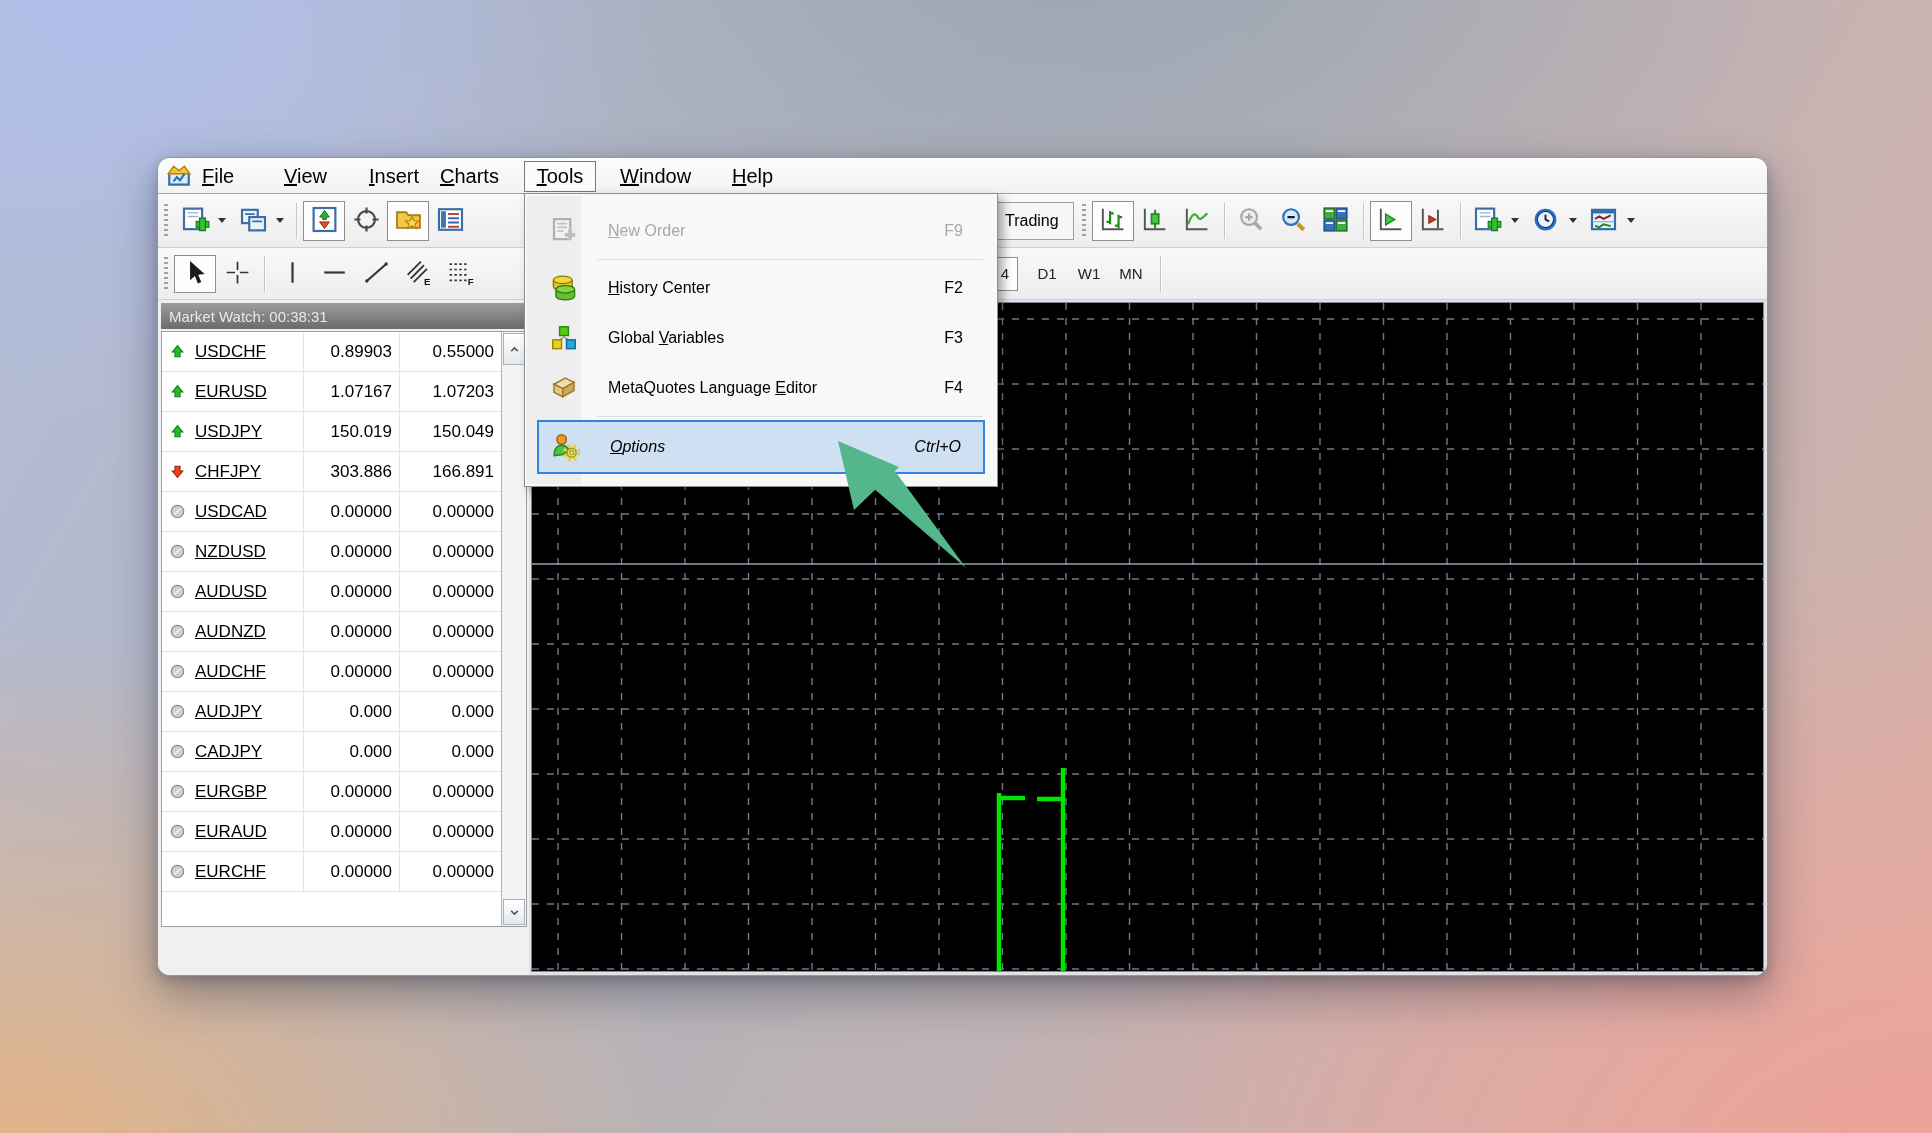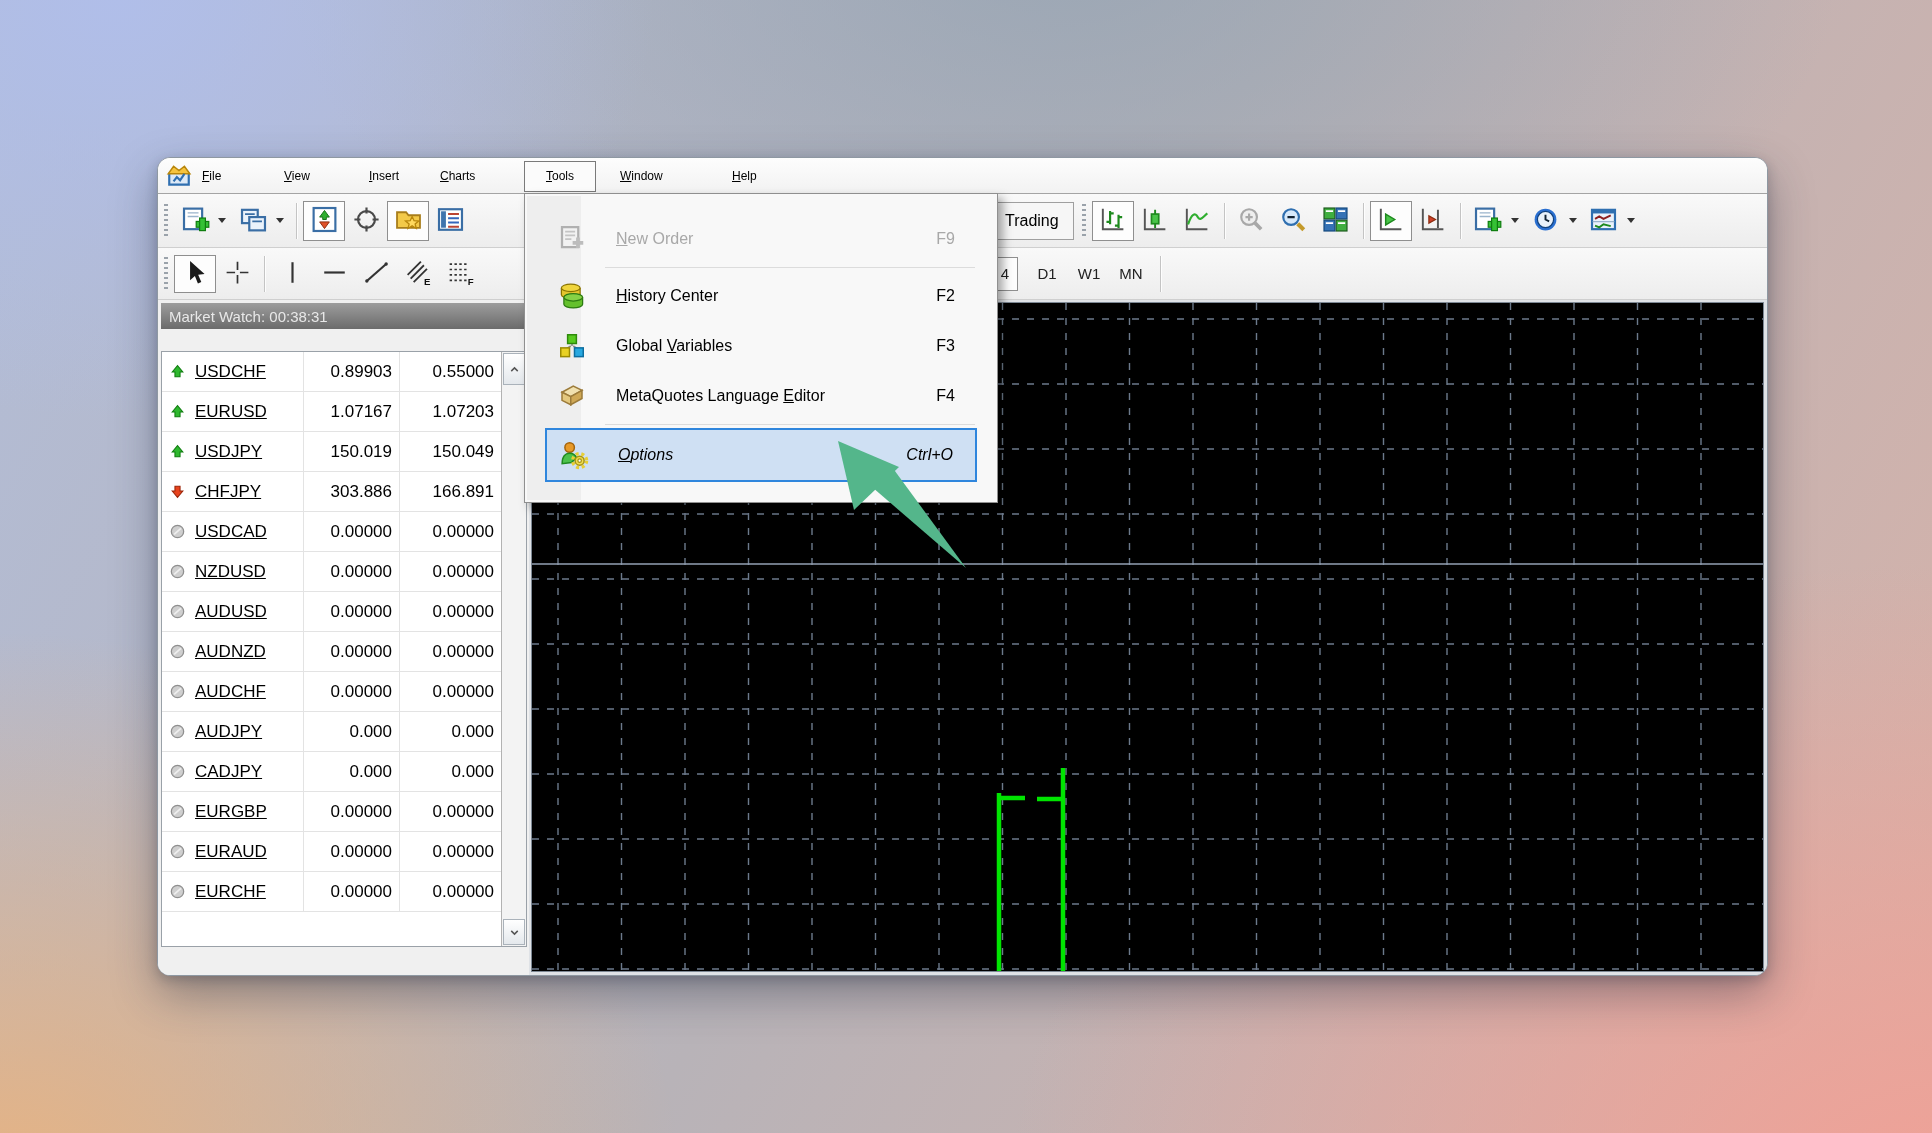--- a/index.html
+++ b/index.html
@@ -20,21 +20,21 @@
     position:absolute; left:157px; top:157px; width:1611px; height:819px;
     background:#f1f1f1; border:1px solid #8e98a2; border-radius:13px; overflow:hidden;
     box-shadow:0 18px 45px rgba(25,35,55,.38), 0 4px 12px rgba(25,35,55,.22);
     display:flex; flex-direction:column;
   }
 
   
   .menubar { position:relative; height:36px; flex:none; background:linear-gradient(#fdfdfd,#f2f2f2); border-bottom:1px solid #a4a4a4; }
   .app-icon { position:absolute; left:8px; top:5px; width:26px; height:26px; }
   .app-icon svg { width:26px; height:26px; }
-  .menu-item { position:absolute; top:4px; height:28px; line-height:28px; padding:0 8px; font-size:12px; color:#000; cursor:default; }
+  .menu-item { position:absolute; top:4px; height:28px; line-height:28px; padding:0 8px; font-size:20px; color:#000; cursor:default; }
   .menu-item.active { width:72px; height:31px; top:3px; padding:0; text-align:center; background:#fbfbfb; border:1px solid #7a7a7a; }
 
   
   .toolbar-row { position:relative; display:flex; align-items:center; padding-left:2px; background:linear-gradient(#f9f9f9,#ededed); border-bottom:1px solid #cfcfcf; flex:none; }
   .row1 { height:54px; }
   .row2 { height:52px; }
   .grip { width:4px; height:34px; margin:0 6px 0 4px; background:repeating-linear-gradient(to bottom,#9aa2aa 0 2px, transparent 2px 5px); }
   .tbtn { width:42px; height:40px; border:1px solid transparent; background:transparent; display:flex; align-items:center; justify-content:center; padding:0; }
   .tbtn svg { width:29px; height:29px; }
   .tbtn.pressed { background:#fdfdfd; border-color:#8f8f8f; }
@@ -44,21 +44,21 @@
   .dd-arrow { width:0; height:0; border-left:4px solid transparent; border-right:4px solid transparent; border-top:5px solid #333; }
   .r1-right { position:absolute; left:820px; top:0; height:100%; display:flex; align-items:center; }
   .trading-btn { height:38px; border:1px solid #9f9f9f; background:#f6f6f6; font-size:16px; color:#000; padding:0 14px 0 26px; margin-right:4px; display:flex; align-items:center; }
   .r2-right { position:absolute; left:834px; top:0; height:100%; display:flex; align-items:center; }
   .tf-btn { height:34px; min-width:38px; border:1px solid transparent; background:transparent; font-size:15px; color:#222; margin-right:4px; display:flex; align-items:center; justify-content:center; padding:0 4px; }
   .tf-btn.pressed { background:#fdfdfd; border-color:#8f8f8f; min-width:26px; margin-right:10px; }
 
   
   .content { flex:1; display:flex; background:#dfe2e6; min-height:0; }
 
-  .market-panel { width:371px; flex:none; background:#f0f0f0; padding:3px 2px 1px 3px; display:flex; flex-direction:column;gap:20px; }
+  .market-panel { width:371px; flex:none; background:#f0f0f0; padding:3px 2px 1px 3px; display:flex; flex-direction:column; }
   .mw-title { height:26px; flex:none; background:linear-gradient(#9d9d9d,#6b6b6b); color:#e8e8e8; font-size:15px; display:flex; align-items:center; padding-left:8px; }
   .mw-body { margin-top:2px; height:596px; flex:none; display:flex; background:#fff; border:1px solid #9aa1a8; }
   .mw-main { flex:1; display:flex; flex-direction:column; min-width:0; }
   .mw-header { height:34px; flex:none; display:flex; border-bottom:1px solid #b2b2b2; }
   .mw-header .cell { display:flex; align-items:center; font-size:16px; padding:0 7px; border-right:1px solid #c9c9c9; color:#000; }
   .c-sym { width:142px; flex:none; }
   .c-bid { width:96px; flex:none; justify-content:flex-end; }
   .c-ask { flex:1; justify-content:flex-end; border-right:none !important; }
   .mw-rows { flex:1; overflow:hidden; }
   .mw-row { height:40px; display:flex; border-bottom:1px solid #e3e3e3; }
@@ -75,21 +75,21 @@
   .mw-tabs { margin-top:2px; height:38px; flex:none; display:flex; padding-left:12px; font-size:16px; color:#7d7d7d; }
   .tab { display:flex; align-items:center; padding:0 22px; cursor:default; }
   .tab.active { background:#fbfbfb; border:1px solid #2b2b2b; border-top:none; color:#000; }
   .tab-sep { display:flex; align-items:center; padding:0 8px; color:#8a8a8a; }
 
   .chart-wrap { flex:1; padding:2px 3px 3px 2px; min-width:0; }
   .chart { width:100%; height:100%; background:#000; border:1px solid #7d8894; position:relative; overflow:hidden; }
   .chart svg { position:absolute; left:0; top:0; }
 
   
-  .tools-menu { position:absolute; left:366px; top:35px; width:474px; z-index:60; background:#f8f8f8; border:1px solid #8f8f8f; box-shadow:5px 5px 9px rgba(0,0,0,.35); padding:20px; }
+  .tools-menu { position:absolute; left:366px; top:35px; width:474px; z-index:60; background:#f8f8f8; border:1px solid #8f8f8f; box-shadow:5px 5px 9px rgba(0,0,0,.35); padding:12px; }
   .tools-menu .gutter { position:absolute; left:2px; top:2px; bottom:2px; width:54px; background:#eeeeee; }
   .mitem { position:relative; display:flex; align-items:center; height:50px; font-size:16px; color:#000; cursor:default; }
   .mitem .ic { width:54px; flex:none; display:flex; align-items:center; justify-content:center; }
   .mitem .ic svg { width:30px; height:30px; }
   .mitem .lbl { padding-left:17px; }
   .mitem .sc { margin-left:auto; padding-right:22px; }
   .mitem.disabled .lbl, .mitem.disabled .sc { color:#a8a8a8; }
   .mitem.hl { height:54px; background:#cfe0f3; border:2px solid #2f86dd;font-style:italic; }
   .msep { height:1px; background:#dcdcdc; margin:3px 2px 3px 60px; }
 

